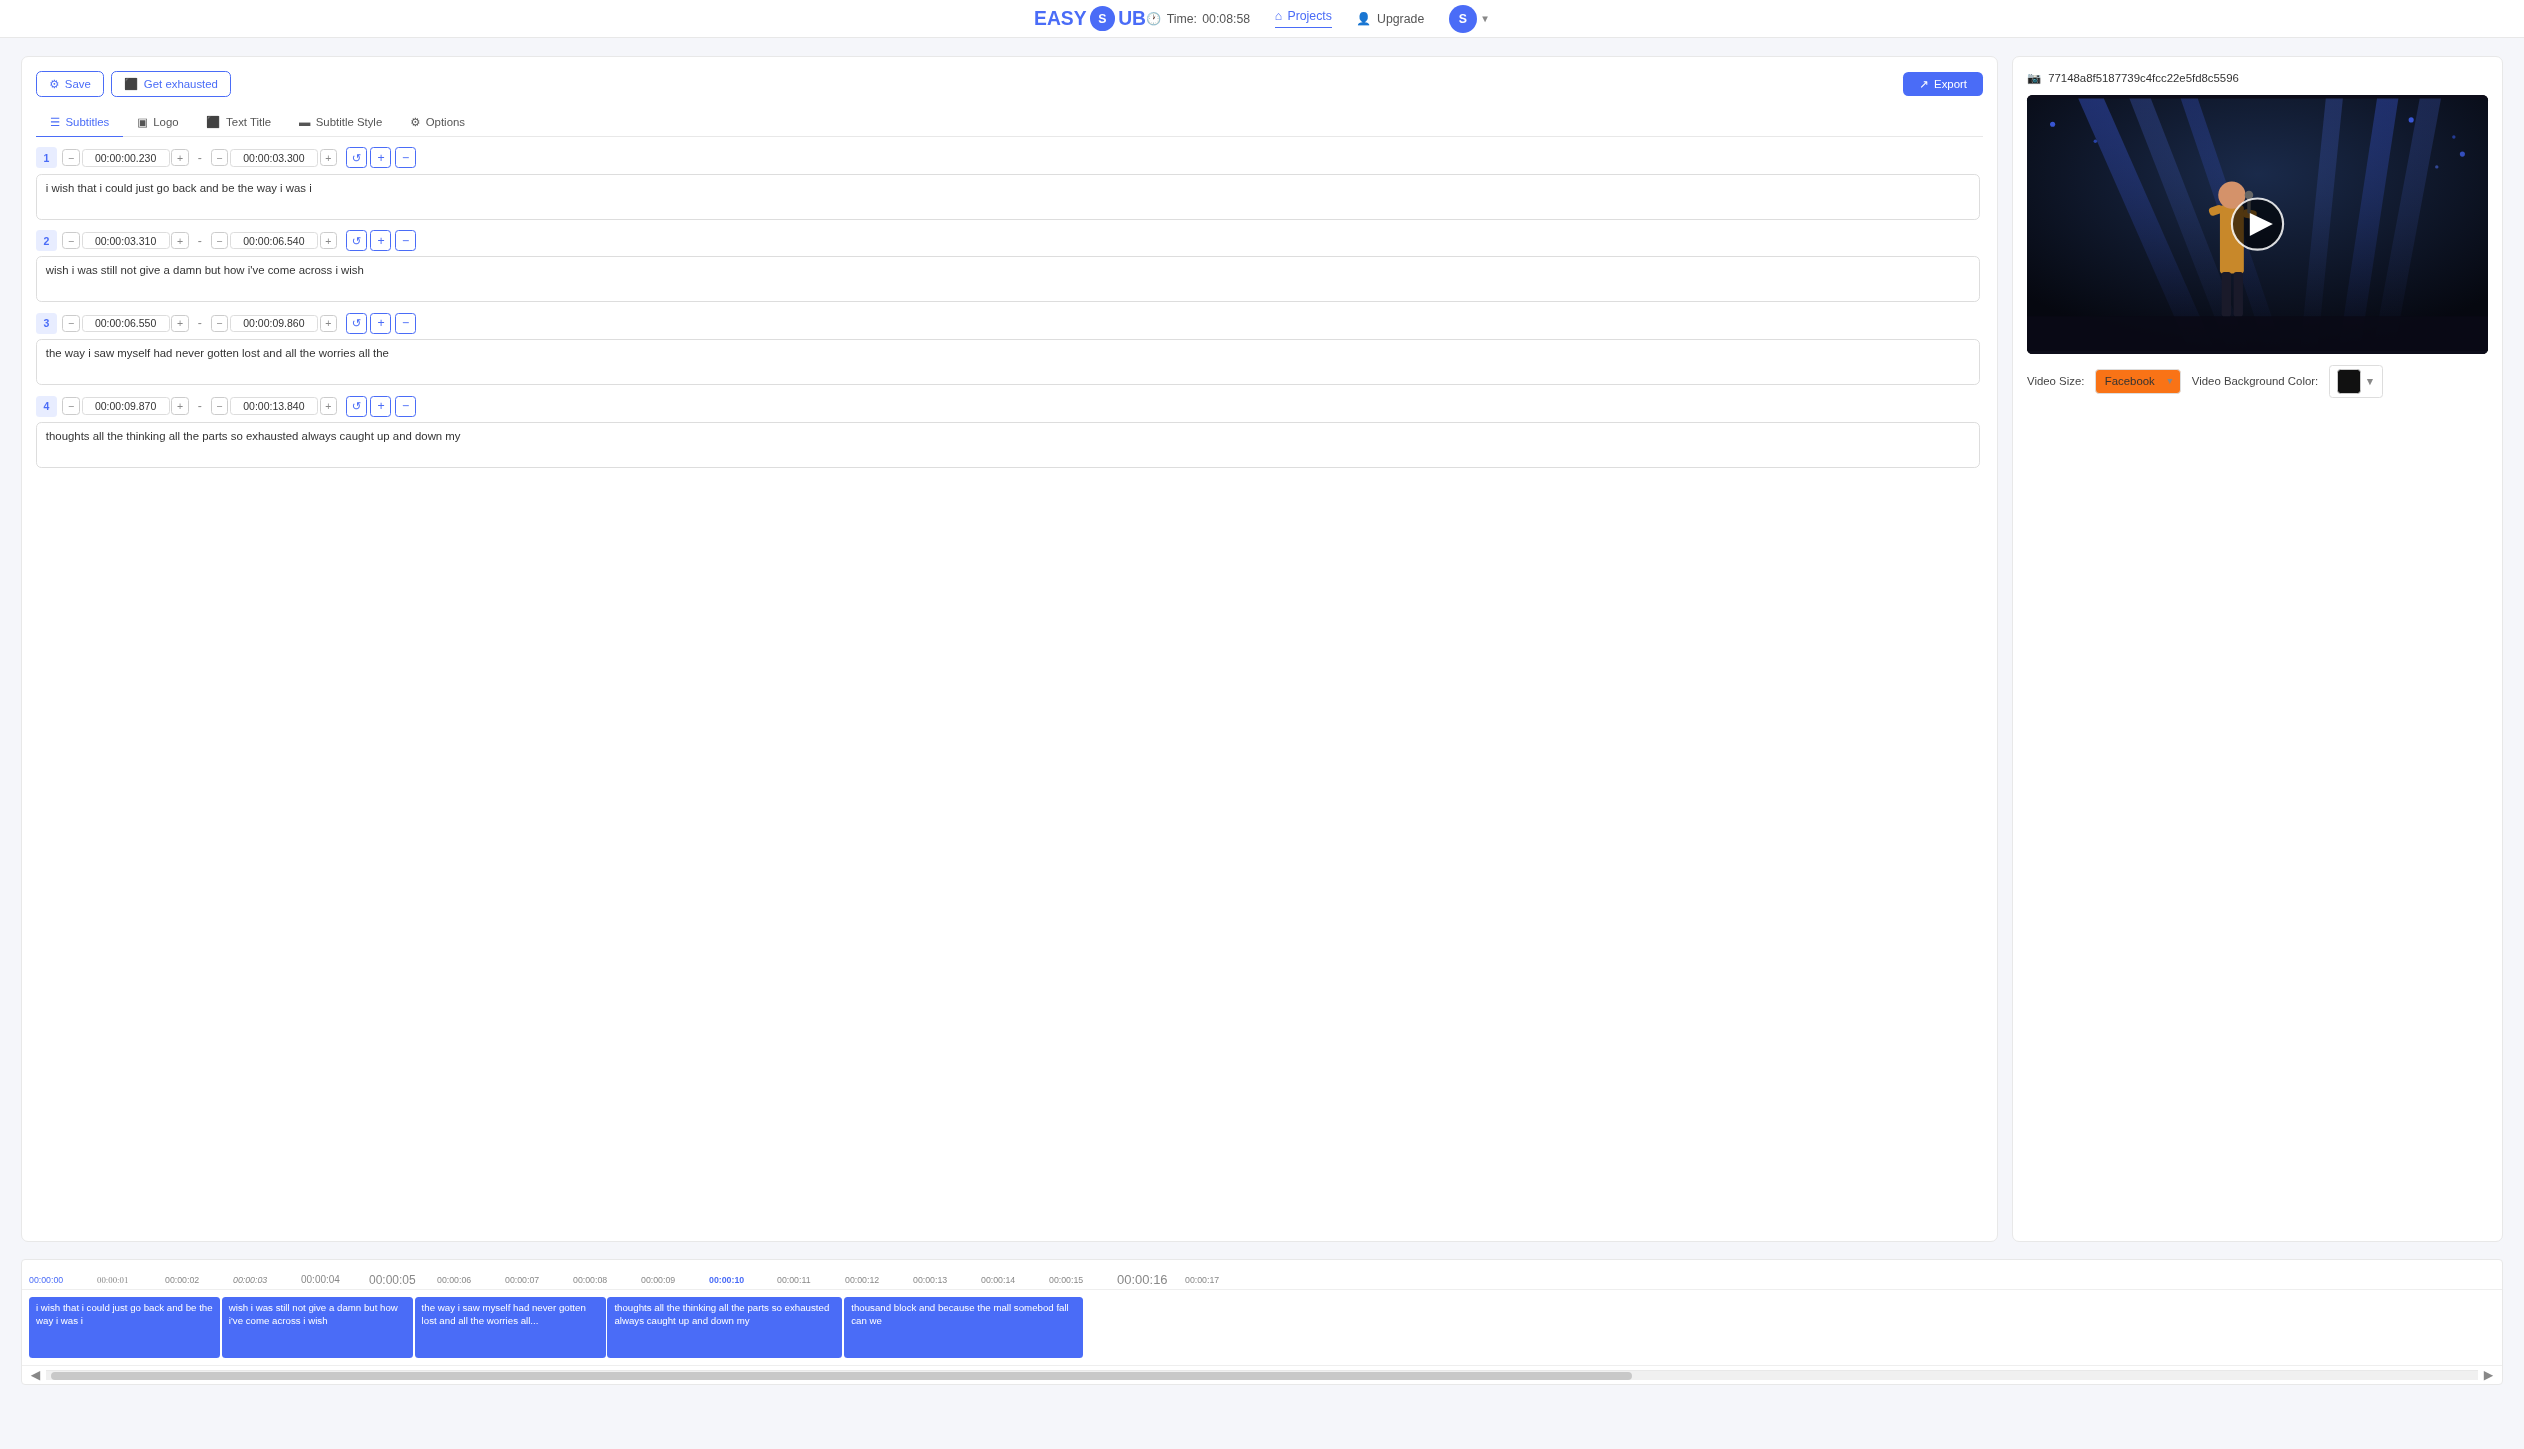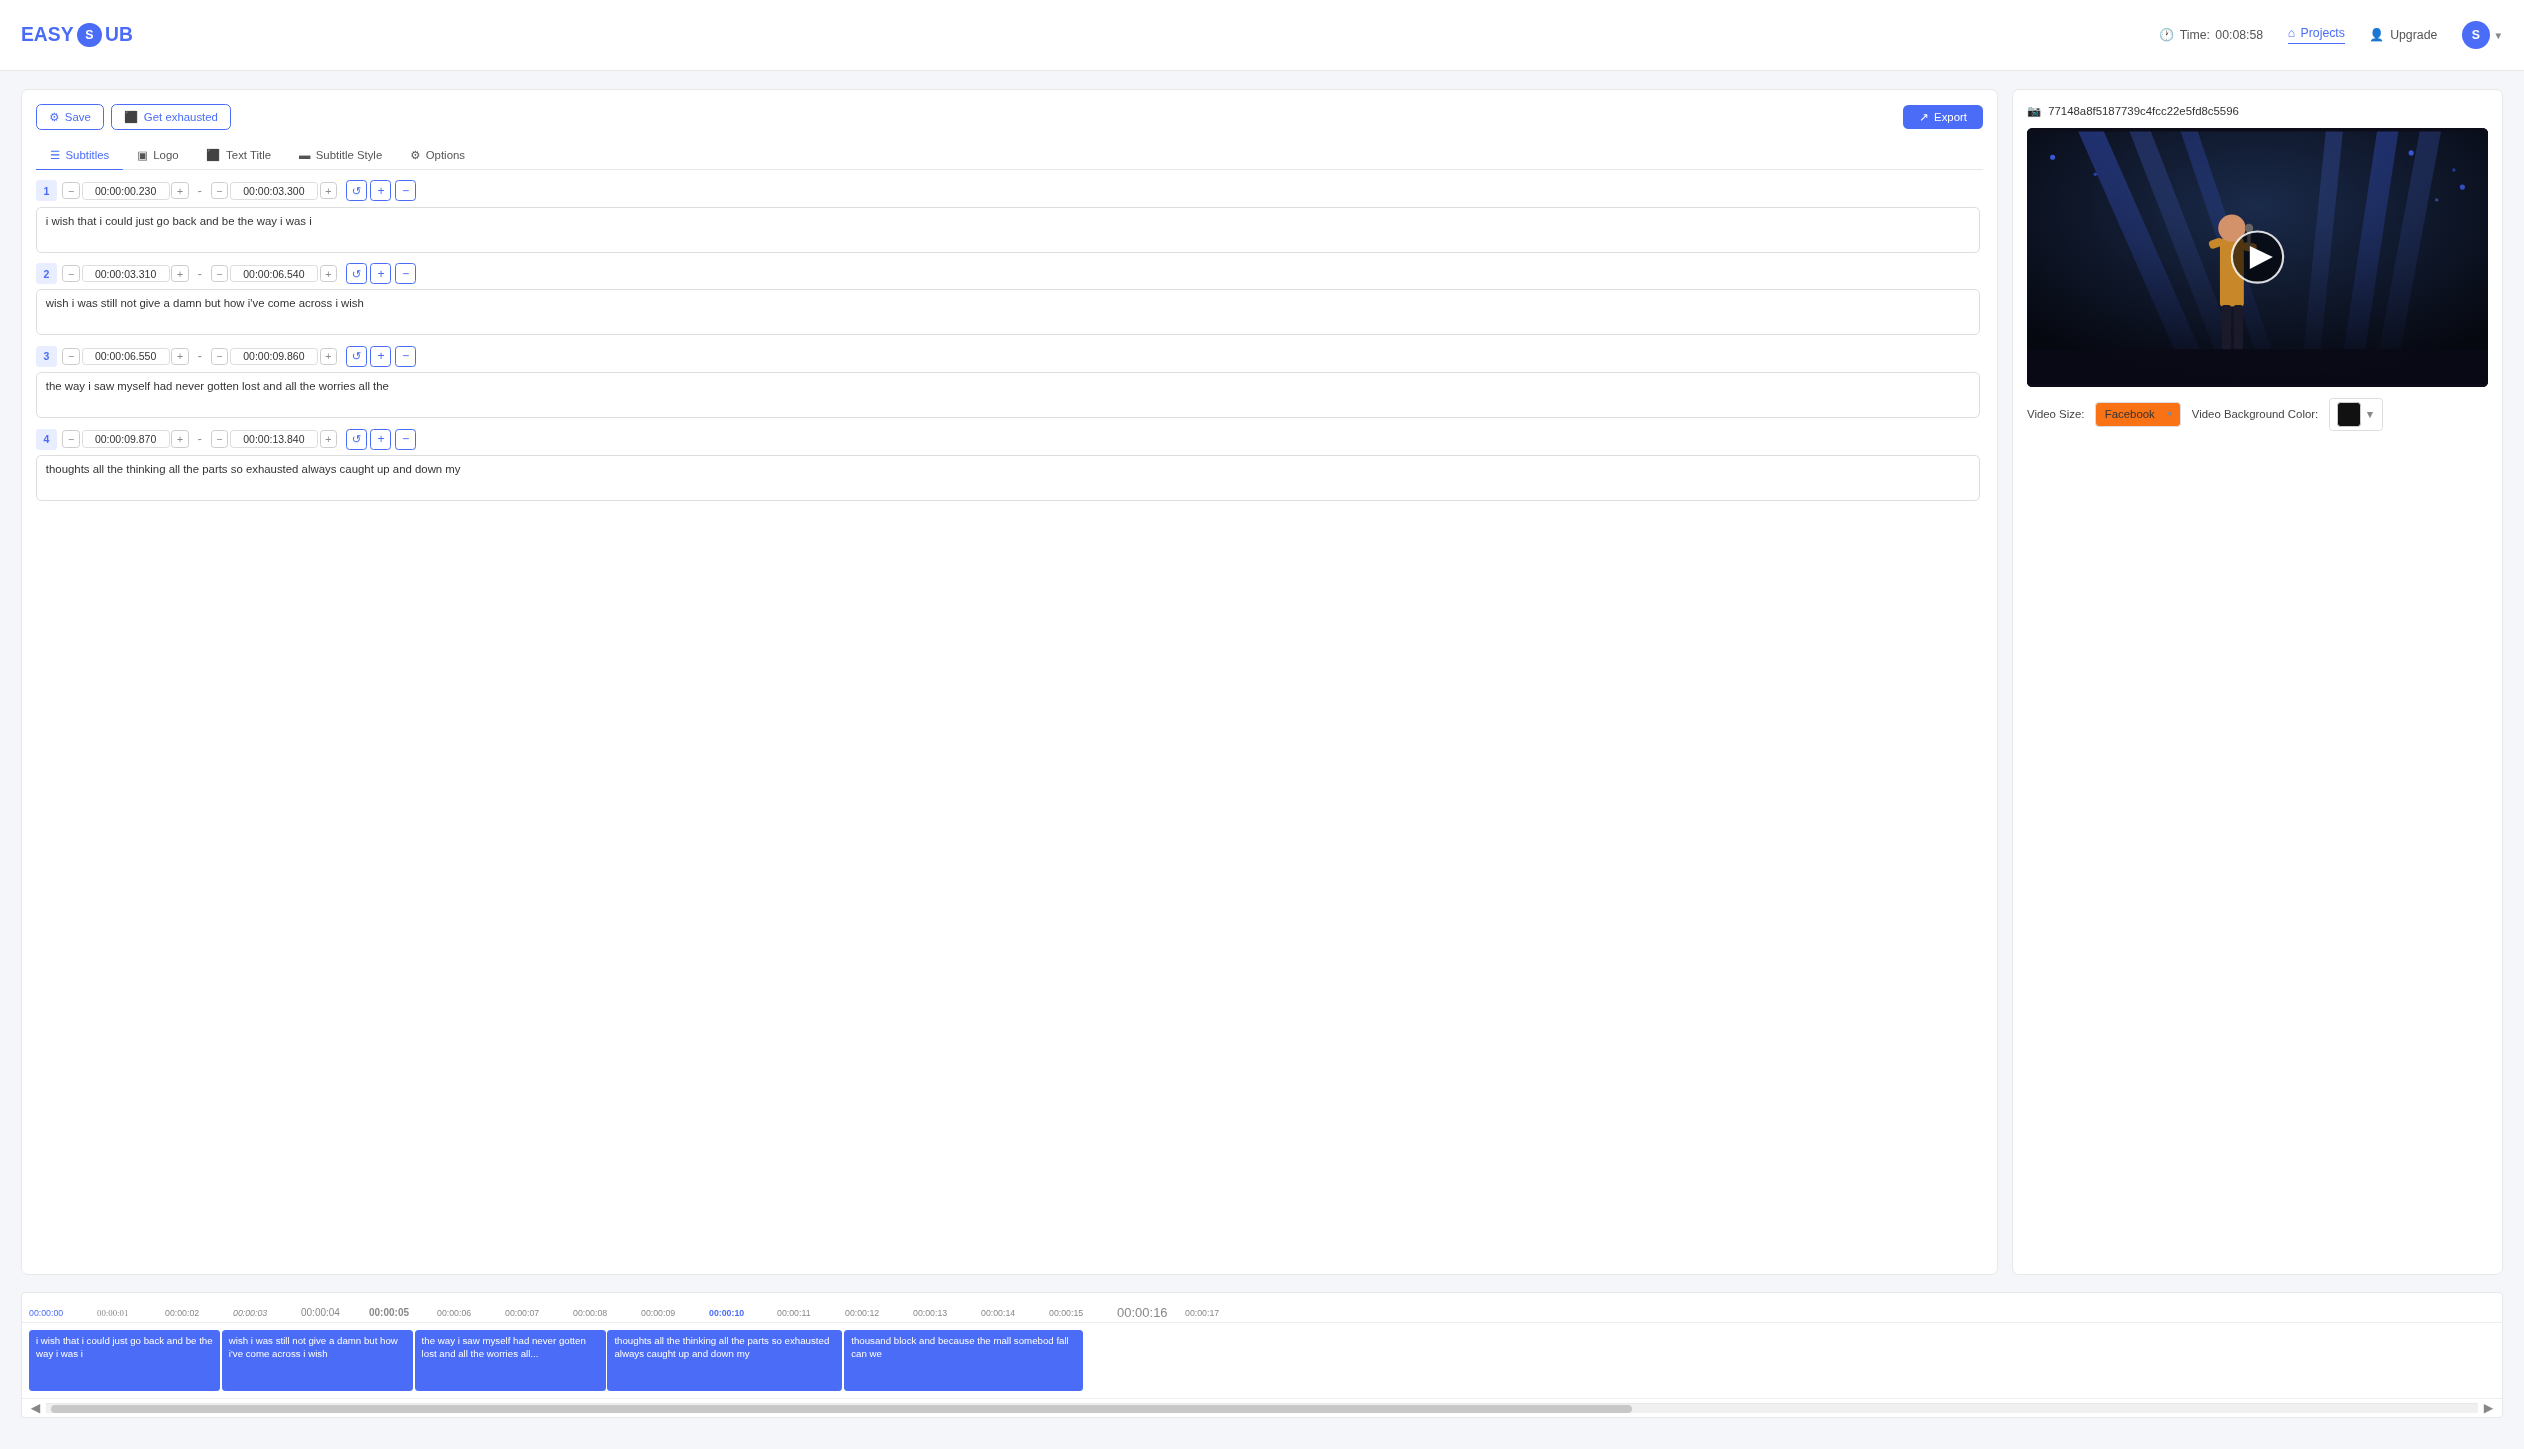--- a/index.html
+++ b/index.html
@@ -1,19 +1,19 @@
 <!DOCTYPE html>
 <html style="font-size:14px"><head>
   <meta charset="utf-8">
   <style>
     * { box-sizing: border-box; margin: 0; padding: 0; }
     body { font-family: -apple-system, BlinkMacSystemFont, 'Segoe UI', sans-serif; background: #f5f6fa; color: #333; font-size: 12.3px; }
 
     
-    .header { background: #fff; border-bottom: 0.9px solid #e8e8e8; padding: 0 21px; height: 71px; display: flex; align-items: center; justify-content: space-between; }
+    .header { background: #fff; border-bottom: 0.9px solid #e8e8e8; padding: 0 21px; height: 38px; display: flex; align-items: center; justify-content: center; }
     .logo { display: flex; align-items: center; gap: 3.5px; font-size: 19.3px; font-weight: 700; color: #4a6cf7; }
     .logo-s { background: #4a6cf7; color: #fff; border-radius: 50%; width: 24.6px; height: 24.6px; display: flex; align-items: center; justify-content: center; font-size: 12.3px; font-weight: 700; }
     .header-right { display: flex; align-items: center; gap: 24.6px; }
     .header-time { display: flex; align-items: center; gap: 5.3px; color: #555; font-size: 12.3px; }
     .header-nav-item { display: flex; align-items: center; gap: 5.3px; color: #4a6cf7; font-size: 12.3px; cursor: pointer; padding-bottom: 3.5px; }
     .header-nav-item.active { border-bottom: 1.8px solid #4a6cf7; }
     .header-upgrade { display: flex; align-items: center; gap: 5.3px; color: #555; font-size: 12.3px; cursor: pointer; }
     .avatar { background: #4a6cf7; color: #fff; border-radius: 50%; width: 28px; height: 28px; display: flex; align-items: center; justify-content: center; font-size: 12.3px; font-weight: 600; cursor: pointer; }
     .avatar-wrapper { display: flex; align-items: center; gap: 3.5px; cursor: pointer; }
 
@@ -332,21 +332,21 @@
   </div>
 </div>
 
 <div class="timeline-section">
   <div class="timeline-ruler" style="display:flex;align-items:center;padding:1.8px 7px;gap:0;overflow:hidden;border-bottom:0.9px solid #eee;">
     <span class="ruler-mark" style="min-width:68px;font-size:8.8px;color:#4a6cf7;">00:00:00</span>
     <span class="ruler-mark" style="min-width:68px;font-size:8.8px;color:#888;font-family:Liberation Serif, serif;">00:00:01</span>
     <span class="ruler-mark" style="min-width:68px;font-size:8.8px;color:#888;">00:00:02</span>
     <span class="ruler-mark" style="min-width:68px;font-size:8.8px;color:#888;font-style:italic;">00:00:03</span>
     <span class="ruler-mark" style="min-width:68px;font-size:10px;color:#888;">00:00:04</span>
-    <span class="ruler-mark" style="min-width:68px;font-size:10px;color:#888;font-weight:bold;">00:00:05</span>
+    <span class="ruler-mark" style="min-width:68px;font-size:12px;color:#888;">00:00:05</span>
     <span class="ruler-mark" style="min-width:68px;font-size:8.8px;color:#888;">00:00:06</span>
     <span class="ruler-mark" style="min-width:68px;font-size:8.8px;color:#888;">00:00:07</span>
     <span class="ruler-mark" style="min-width:68px;font-size:8.8px;color:#888;">00:00:08</span>
     <span class="ruler-mark" style="min-width:68px;font-size:8.8px;color:#888;">00:00:09</span>
     <span class="ruler-mark" style="min-width:68px;font-size:8.8px;color:#4a6cf7;font-weight:600;">00:00:10</span>
     <span class="ruler-mark" style="min-width:68px;font-size:8.8px;color:#888;">00:00:11</span>
     <span class="ruler-mark" style="min-width:68px;font-size:8.8px;color:#888;">00:00:12</span>
     <span class="ruler-mark" style="min-width:68px;font-size:8.8px;color:#888;">00:00:13</span>
     <span class="ruler-mark" style="min-width:68px;font-size:8.8px;color:#888;">00:00:14</span>
     <span class="ruler-mark" style="min-width:68px;font-size:8.8px;color:#888;">00:00:15</span>

